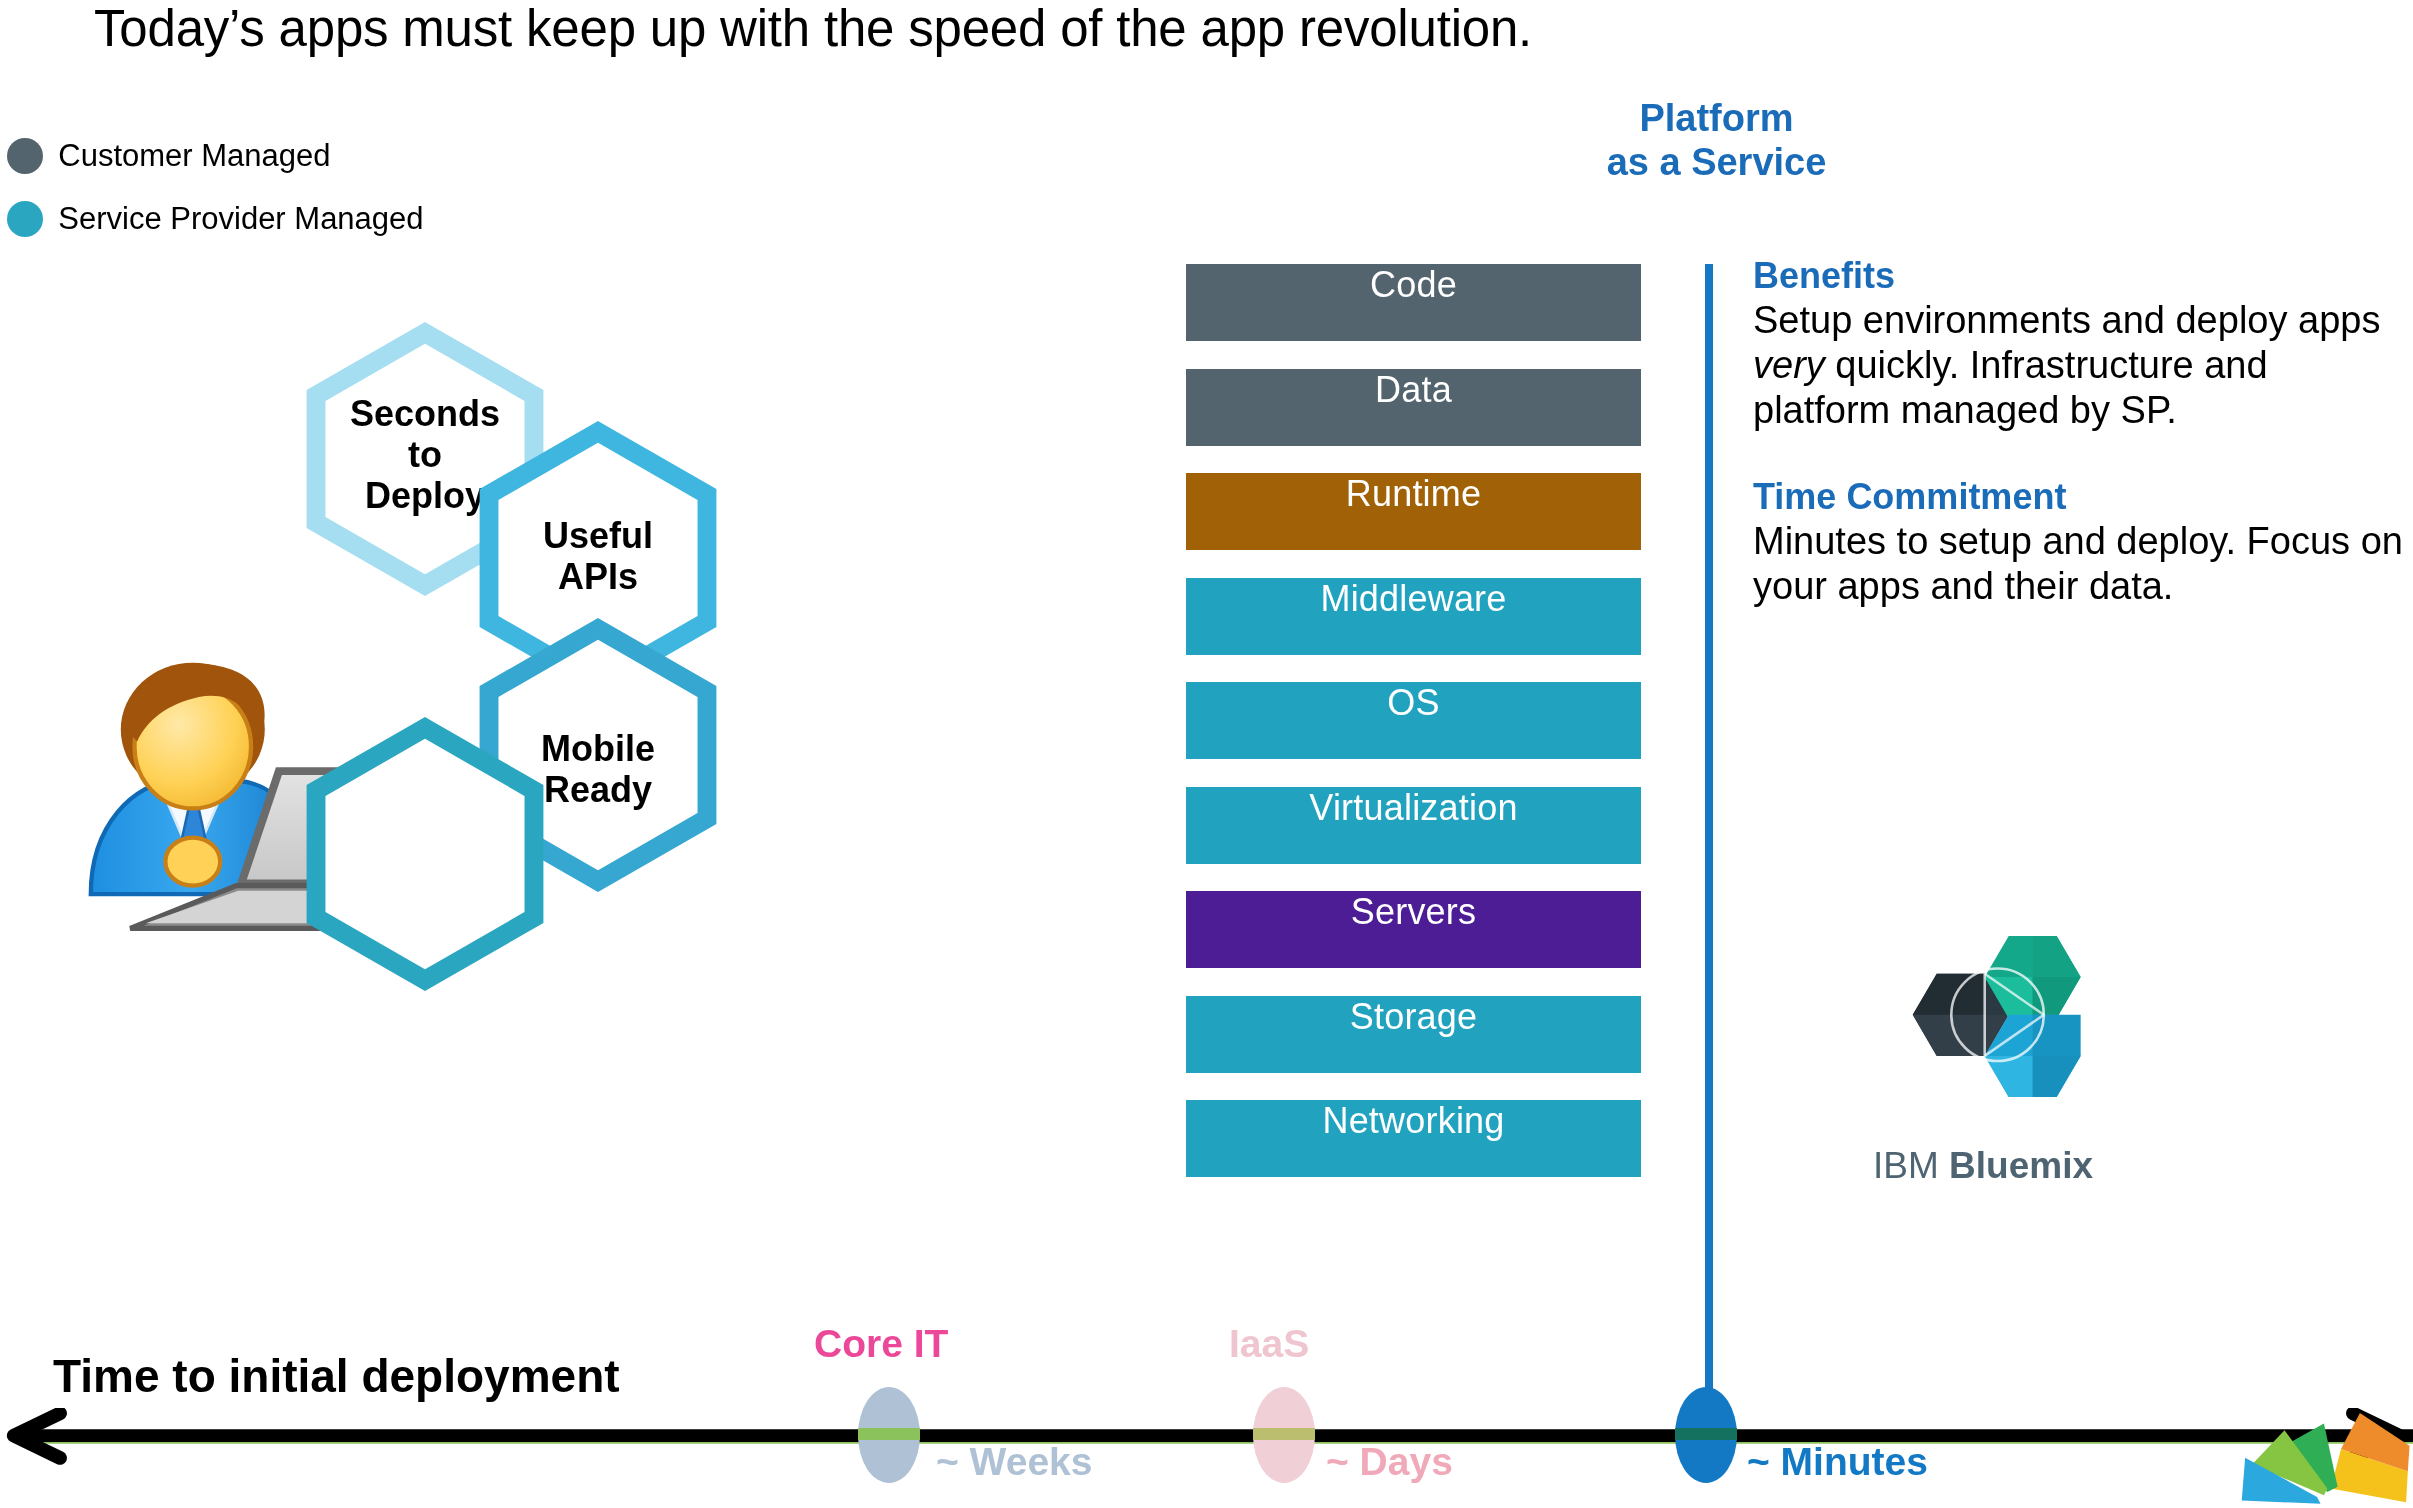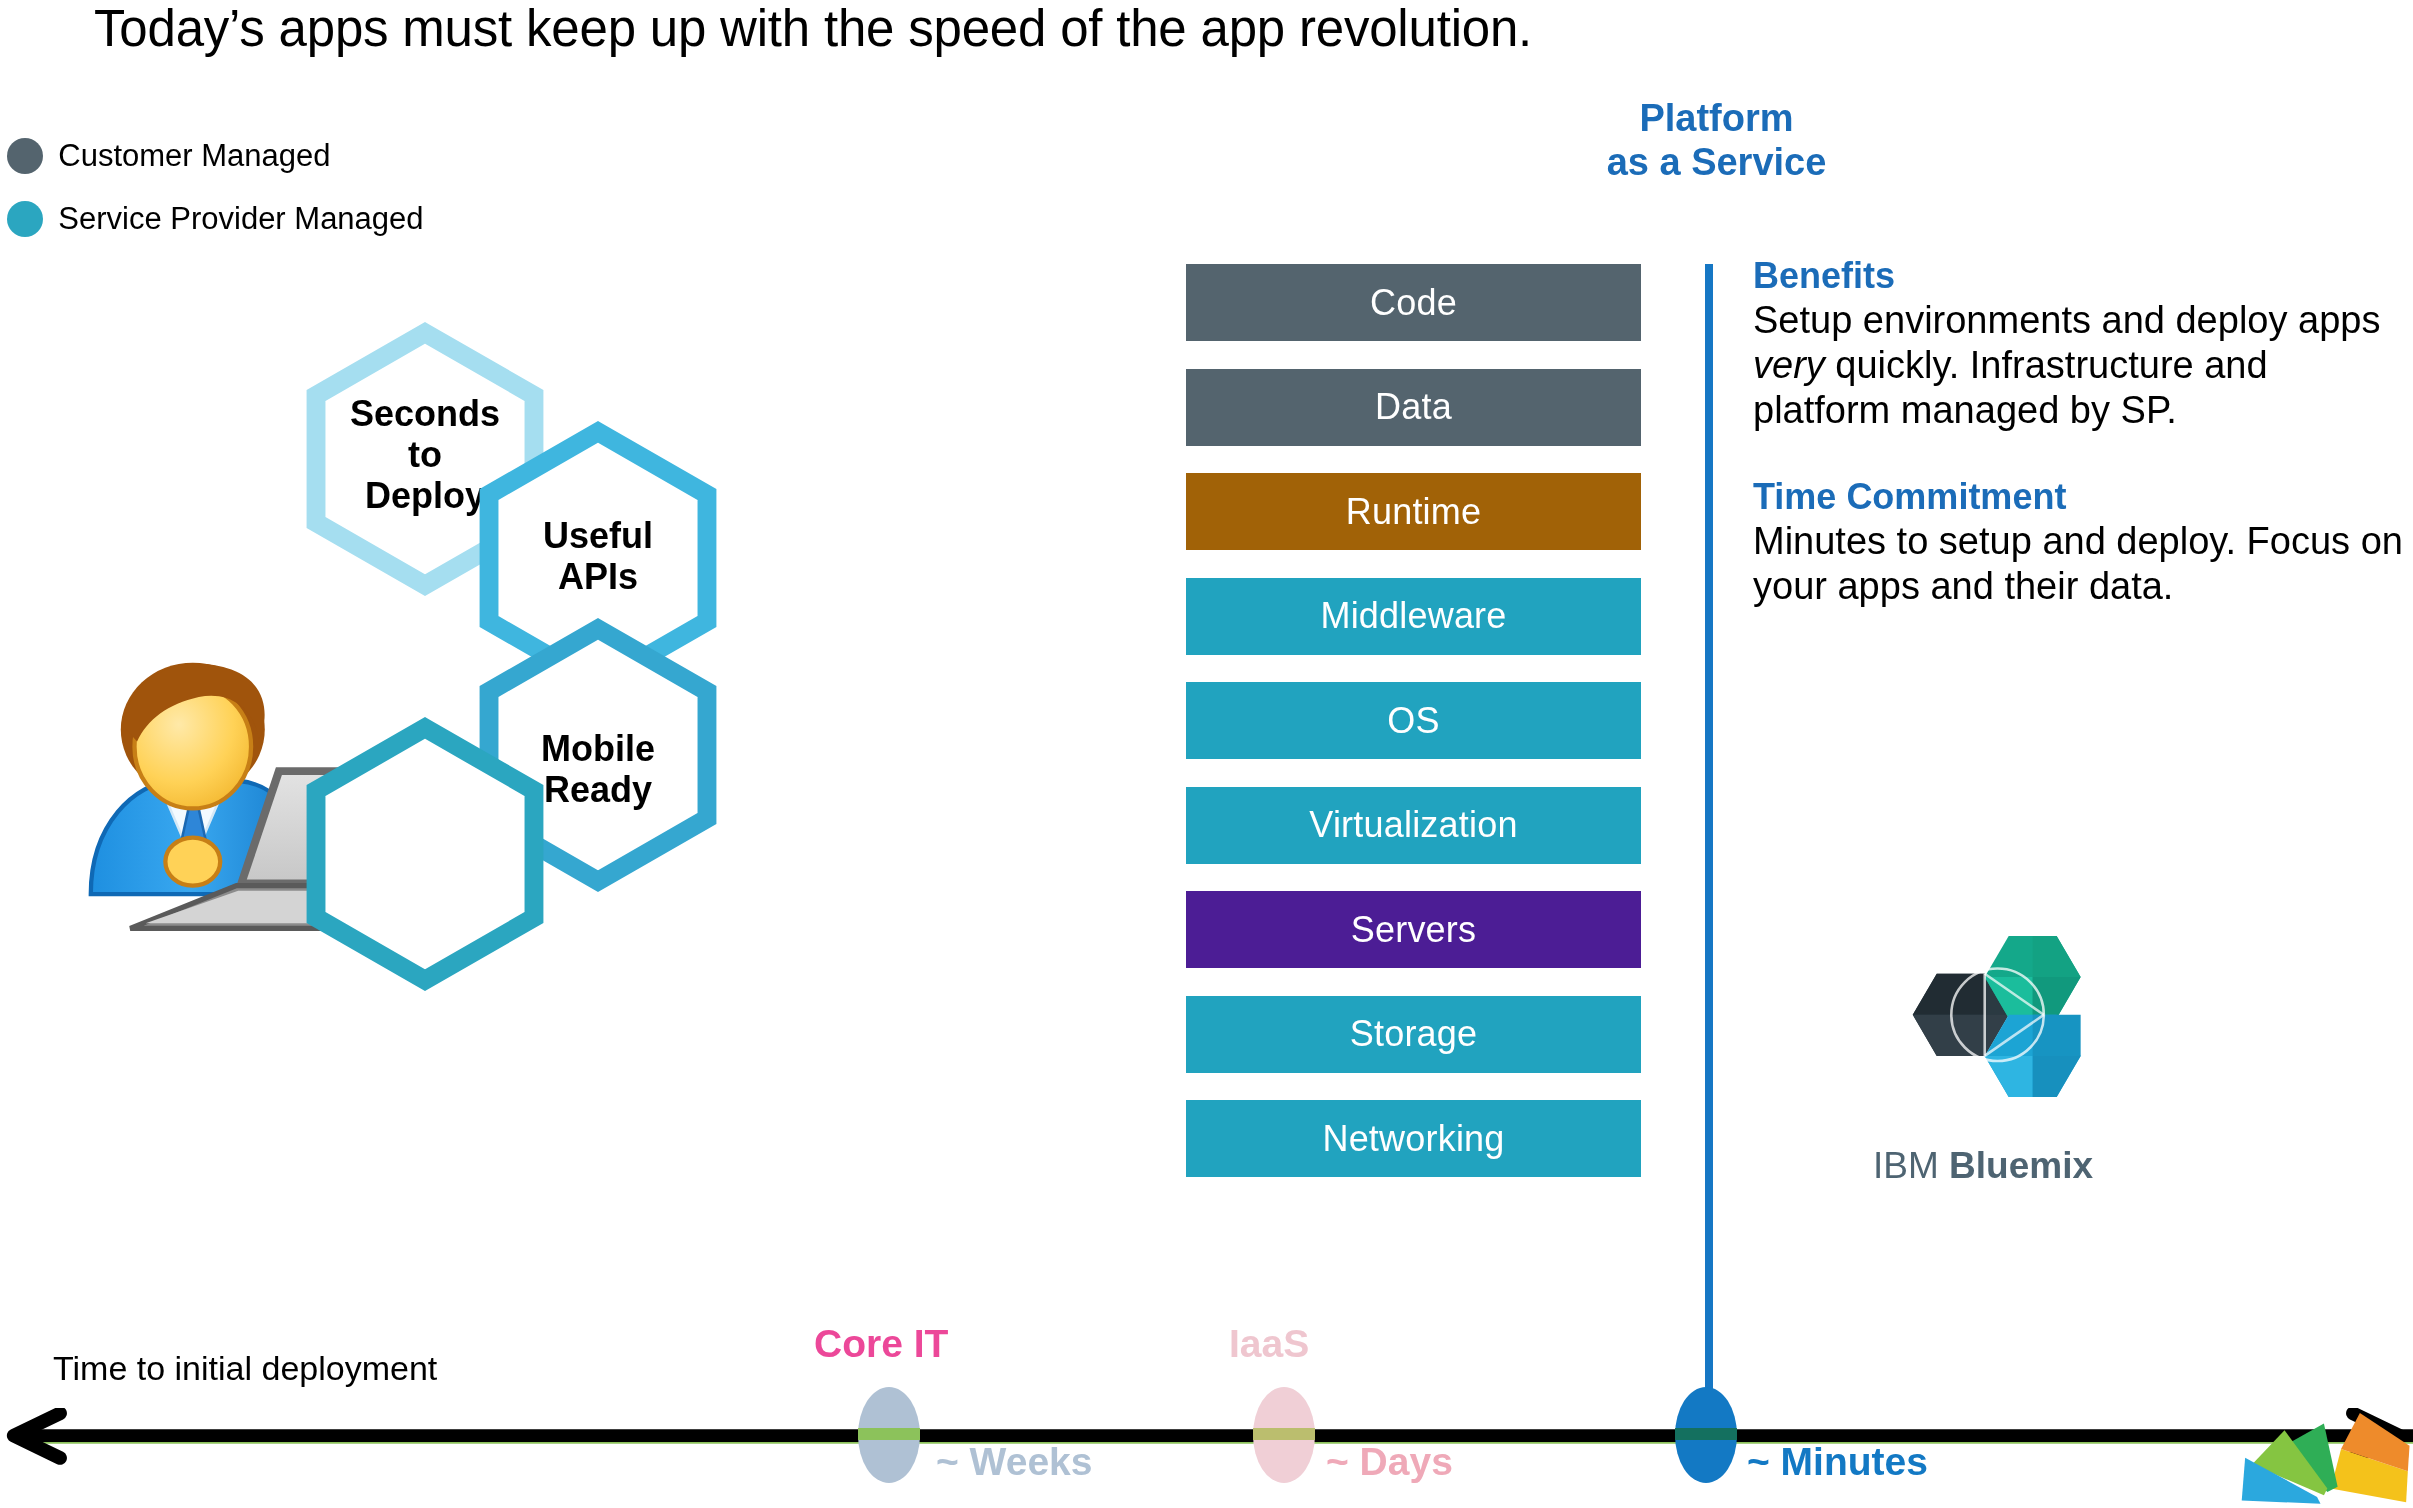--- a/index.html
+++ b/index.html
@@ -44,21 +44,21 @@
   }
 
   
   #person-laptop { position: absolute; left: 53px; top: 637px; width: 343px; height: 300px; }
 
   
   #stack { position: absolute; left: 1186px; top: 264px; width: 455px; }
   .stack-bar {
     height: 77px;
     margin-bottom: 27.5px;
-    display: flex; align-items: center; justify-content: center;
+    display: flex; justify-content: center;
     color: #ffffff;
     font-size: 36px;
     font-weight: 400;
     letter-spacing: 0.2px;
   }
   .stack-bar:last-child { margin-bottom: 0; }
 
   
   #paas-heading {
     position: absolute; left: 1545px; top: 96px;
@@ -94,21 +94,21 @@
     text-align: center;
     font-size: 37px;
     color: #4E6472;
     white-space: nowrap;
   }
   #bluemix-wordmark .bx-bold { font-weight: bold; }
 
   
   #timeline-label {
     position: absolute; left: 53px; top: 1349px;
-    font-size: 34px; font-weight: normal; color: #000; white-space: nowrap;
+    font-size: 46px; font-weight: bold; color: #000; white-space: nowrap;
   }
   #timeline-axis { position: absolute; left: 0; top: 1408px; width: 2413px; height: 57px; }
 
   .tl-marker { position: absolute; }
   .tl-oval {
     position: absolute;
     width: 62px; height: 96px;
     border-radius: 50%;
   }
   .tl-band { position: absolute; width: 62px; height: 12px; }

